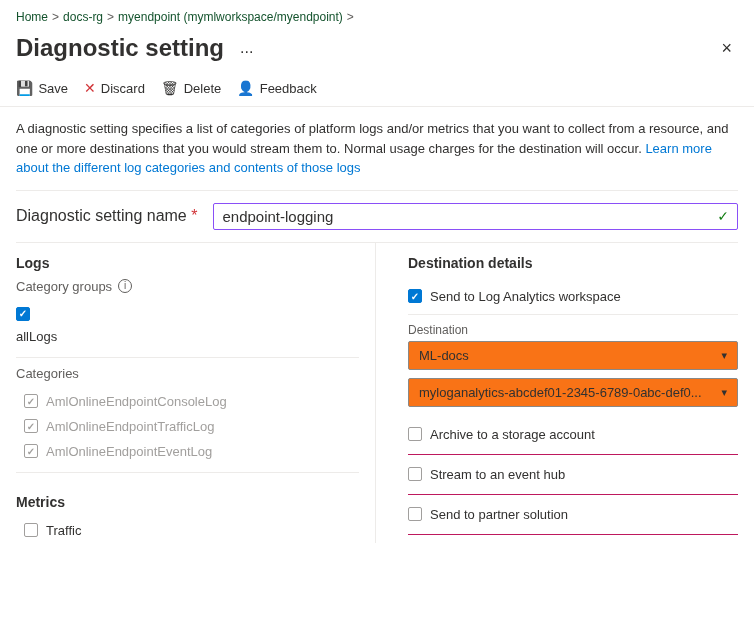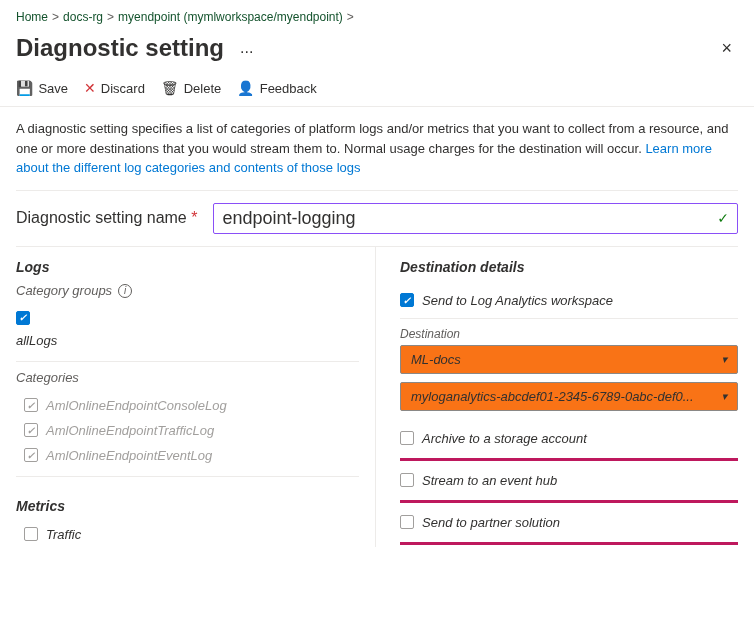--- a/index.html
+++ b/index.html
@@ -105,34 +105,33 @@
       display: flex;
       align-items: center;
       border: 1px solid #8a4ff7;
       border-radius: 2px;
       padding: 4px 8px;
       background: #fff;
     }
     .input-wrapper input {
       border: none;
       outline: none;
-      font-size: 18px;
+      font-size: 15px;
       color: #323130;
       flex: 1;
       background: transparent;
     }
     .checkmark-icon {
       color: #107c10;
       font-size: 14px;
     }
     .main-content {
       display: flex;
       padding: 0 16px;
-      gap: 0;
-      font-style: italic;
+      gap: 8px;
     }
     .left-panel {
       flex: 0 0 360px;
       padding-right: 16px;
       border-right: 1px solid #edebe9;
     }
     .right-panel {
       flex: 1;
       padding-left: 24px;
     }
@@ -141,21 +140,21 @@
       font-weight: 600;
       color: #323130;
       margin-top: 12px;
       margin-bottom: 8px;
     }
     .subsection-title {
       font-size: 13px;
       color: #605e5c;
       margin-bottom: 8px;
       display: flex;
-      align-items: flex-end;
+      align-items: flex-start;
       gap: 6px;
     }
     .info-icon {
       display: inline-flex;
       align-items: center;
       justify-content: center;
       width: 14px;
       height: 14px;
       border: 1px solid #605e5c;
       border-radius: 50%;
@@ -271,21 +270,21 @@
     }
     .dropdown-arrow {
       font-size: 11px;
       color: #323130;
     }
     .dest-option-row {
       display: flex;
       align-items: center;
       gap: 8px;
       padding: 12px 0;
-      border-bottom: 3px solid #be185d;
+      border-bottom: 1px solid #be185d;
     }
     .metrics-section {
       margin-top: 21px;
     }
     .traffic-row {
       display: flex;
       align-items: center;
       gap: 8px;
       padding: 5px 0 5px 8px;
       margin-top: 4px;

